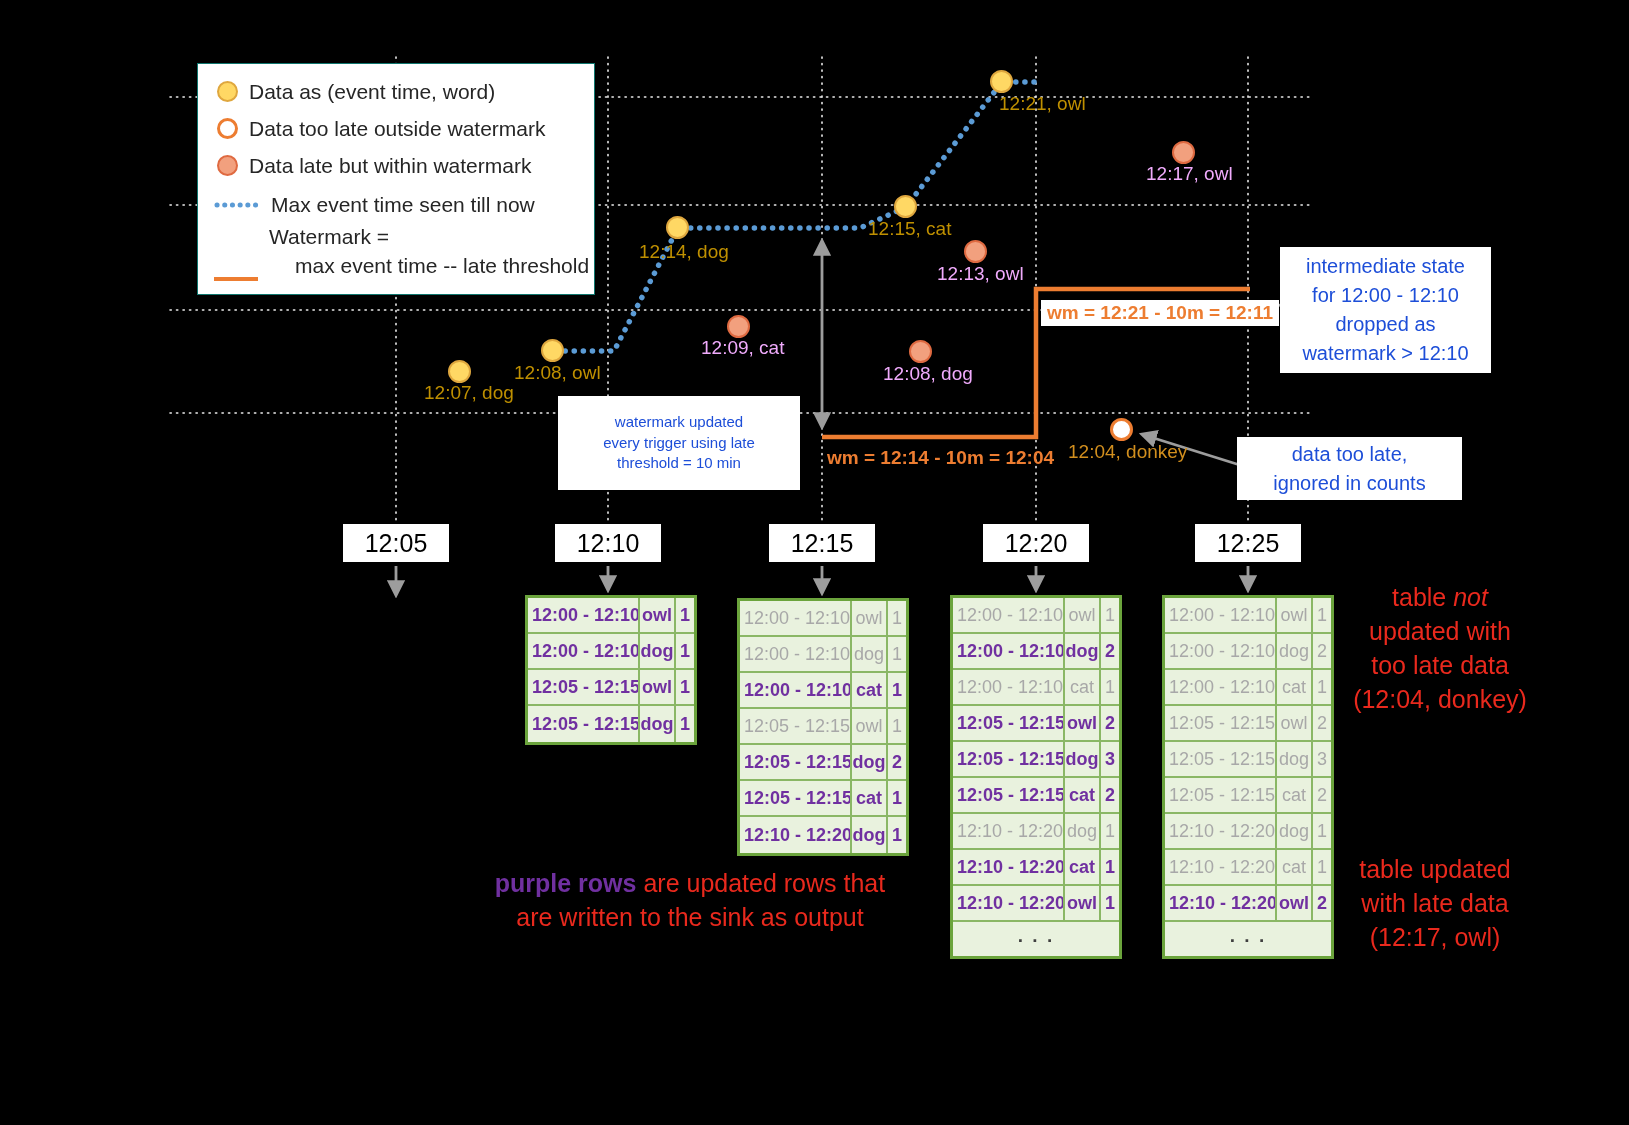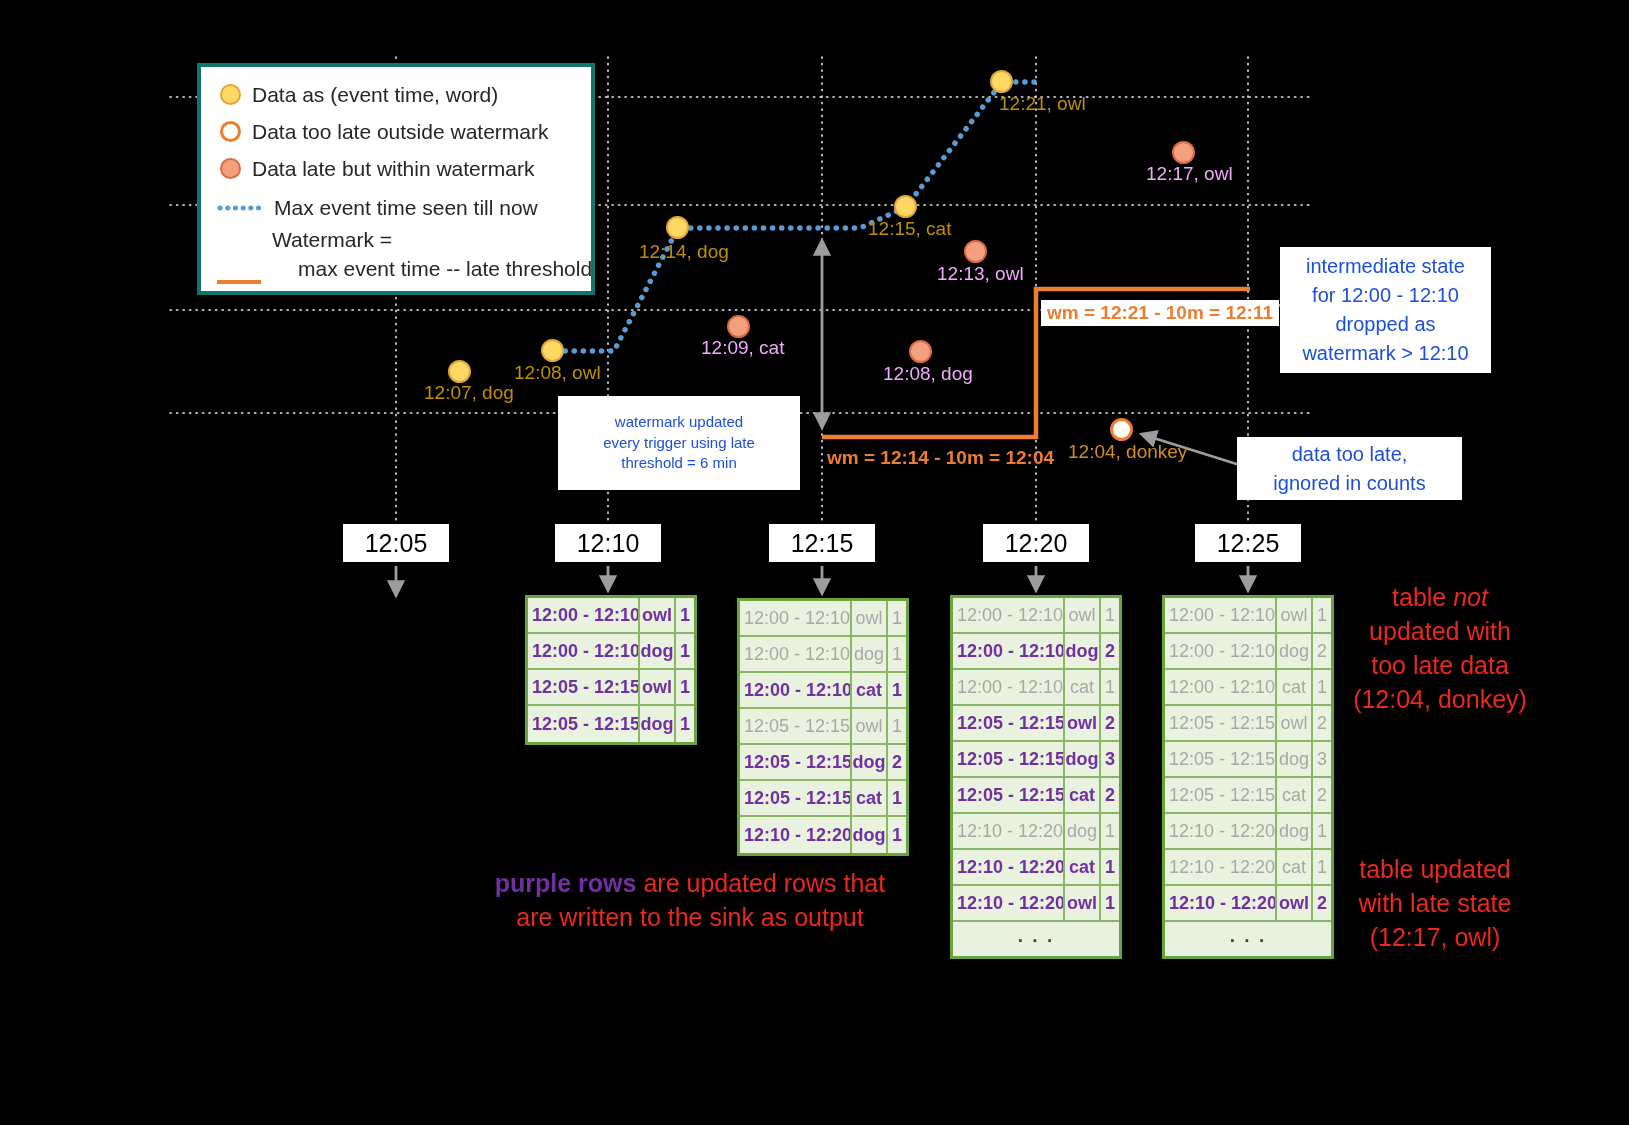--- a/index.html
+++ b/index.html
@@ -6,21 +6,21 @@
   #stage {
     position:relative; width:1629px; height:1125px; background:#000;
     font-family:"Liberation Sans","DejaVu Sans",sans-serif; overflow:hidden;
   }
   #stage svg.canvas { position:absolute; left:0; top:0; }
   .layer { position:absolute; left:0; top:0; width:1629px; height:1125px; pointer-events:none; }
 
   
   .legend {
     position:absolute; left:197px; top:63px; width:398px; height:232px;
-    background:#fff; border:4px solid #0f766e; box-sizing:border-box;
+    background:#fff; border:1px solid #0f766e; box-sizing:border-box;
     padding:9px 0 0 16px; color:#262626;
   }
   .lg-row { display:flex; align-items:center; gap:11px; height:37px; font-size:21px; white-space:nowrap; }
   .lg-row.gap-top { margin-top:2px; }
   .lg-dot { width:21px; height:21px; border-radius:50%; box-sizing:border-box; flex:none; margin-left:3px; }
   .lg-dot.ontime  { background:#ffd864; border:2px solid #dfa73e; }
   .lg-dot.late    { background:#f2a07e; border:2px solid #df6a41; }
   .lg-dot.toolate { background:#fff;    border:3px solid #ed7d31; }
   .lg-sample { flex:none; }
   .lg-wm { height:58px; align-items:flex-end; }
@@ -332,21 +332,21 @@
       <span class="lg-wm-text">
         <span>Watermark =</span>
         <span class="indent">max event time -- late threshold</span>
       </span>
     </div>
   </div>
 
   <div class="note" id="note-wm">
     <div>watermark updated</div>
     <div>every trigger using late</div>
-    <div>threshold = 6 min</div>
+    <div>threshold = 10 min</div>
   </div>
 
   <div class="note" id="note-inter">
     <div>intermediate state</div>
     <div>for 12:00 - 12:10</div>
     <div>dropped as</div>
     <div>watermark &gt; 12:10</div>
   </div>
 
   <div class="note" id="note-late">
@@ -366,17 +366,17 @@
 
   <div class="red-note" id="not-note">
     <div><span>table </span><em>not</em></div>
     <div>updated with</div>
     <div>too late data</div>
     <div>(12:04, donkey)</div>
   </div>
 
   <div class="red-note" id="upd-note">
     <div>table updated</div>
-    <div>with late state</div>
+    <div>with late data</div>
     <div>(12:17, owl)</div>
   </div>
 
 </div>
 
 </body></html>

